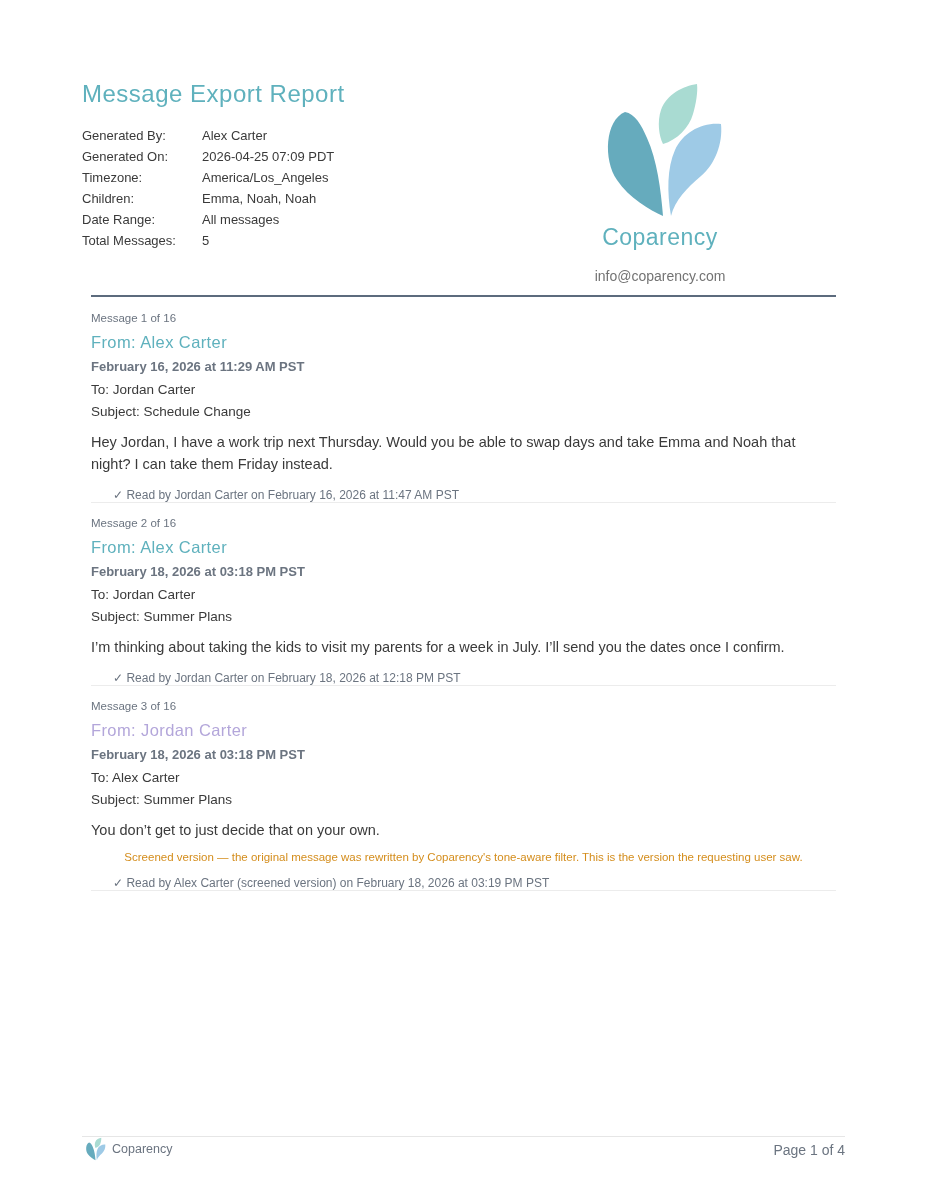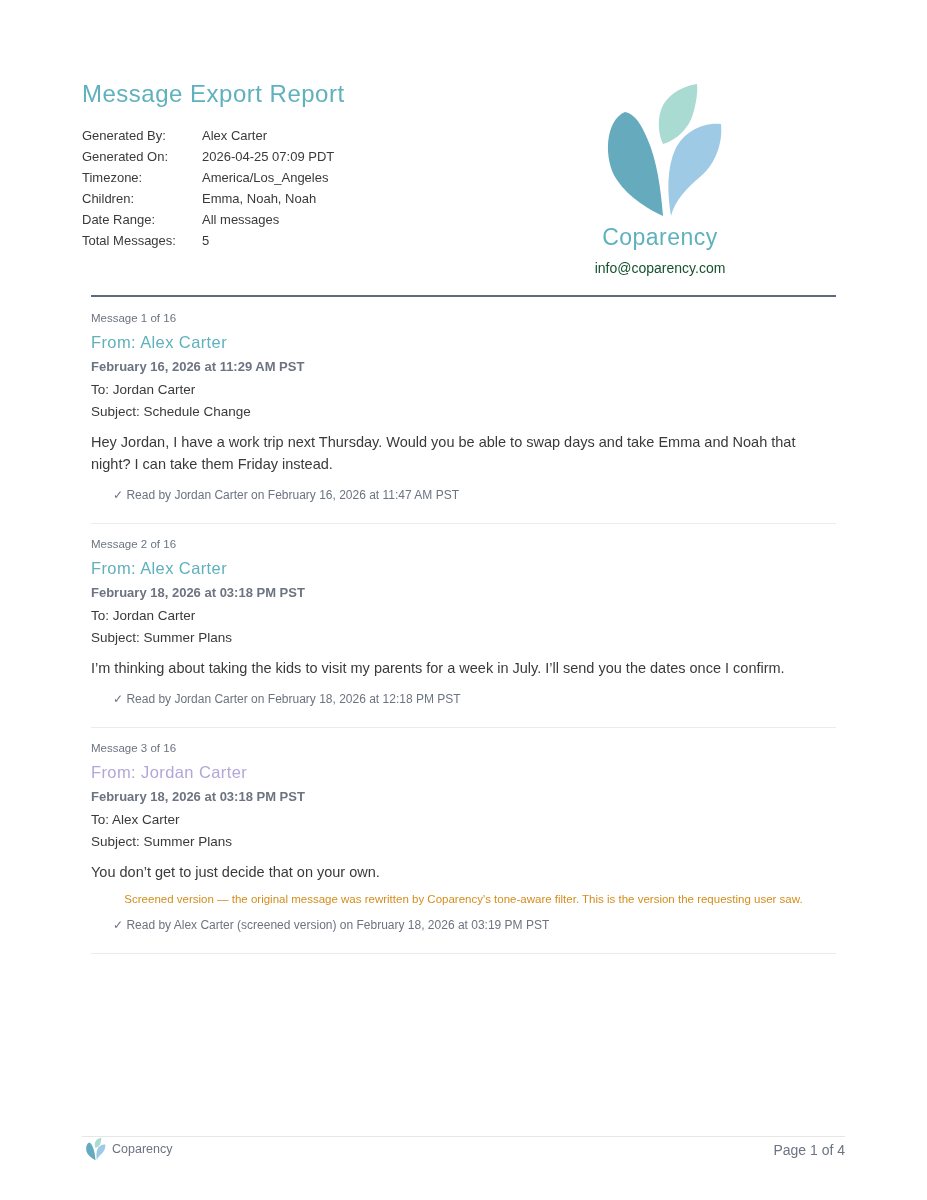--- a/index.html
+++ b/index.html
@@ -44,40 +44,40 @@
     }
     .brand svg { display: block; margin: 0 auto; }
     .brand-name {
       font-size: 23px;
       color: #5fb1bd;
       letter-spacing: 0.5px;
       margin-top: 4px;
     }
     .brand-email {
       font-size: 14px;
-      color: #14532d;
-      margin-top: 9px;
+      color: #737373;
+      margin-top: 17px;
     }
     .rule {
       position: absolute;
       left: 91px;
       top: 295px;
       width: 745px;
       height: 2px;
       background: #5c6b7d;
     }
     .messages {
       position: absolute;
       left: 91px;
       top: 312px;
       width: 745px;
     }
     .msg {
       border-bottom: 1px solid #ececec;
-      padding-bottom: 21px;
+      padding-bottom: 0;
       margin-bottom: 14px;
     }
     .msg-count {
       font-size: 11.5px;
       color: #6b7480;
       height: 16px;
     }
     .msg-from {
       font-size: 16.5px;
       letter-spacing: 0.4px;

